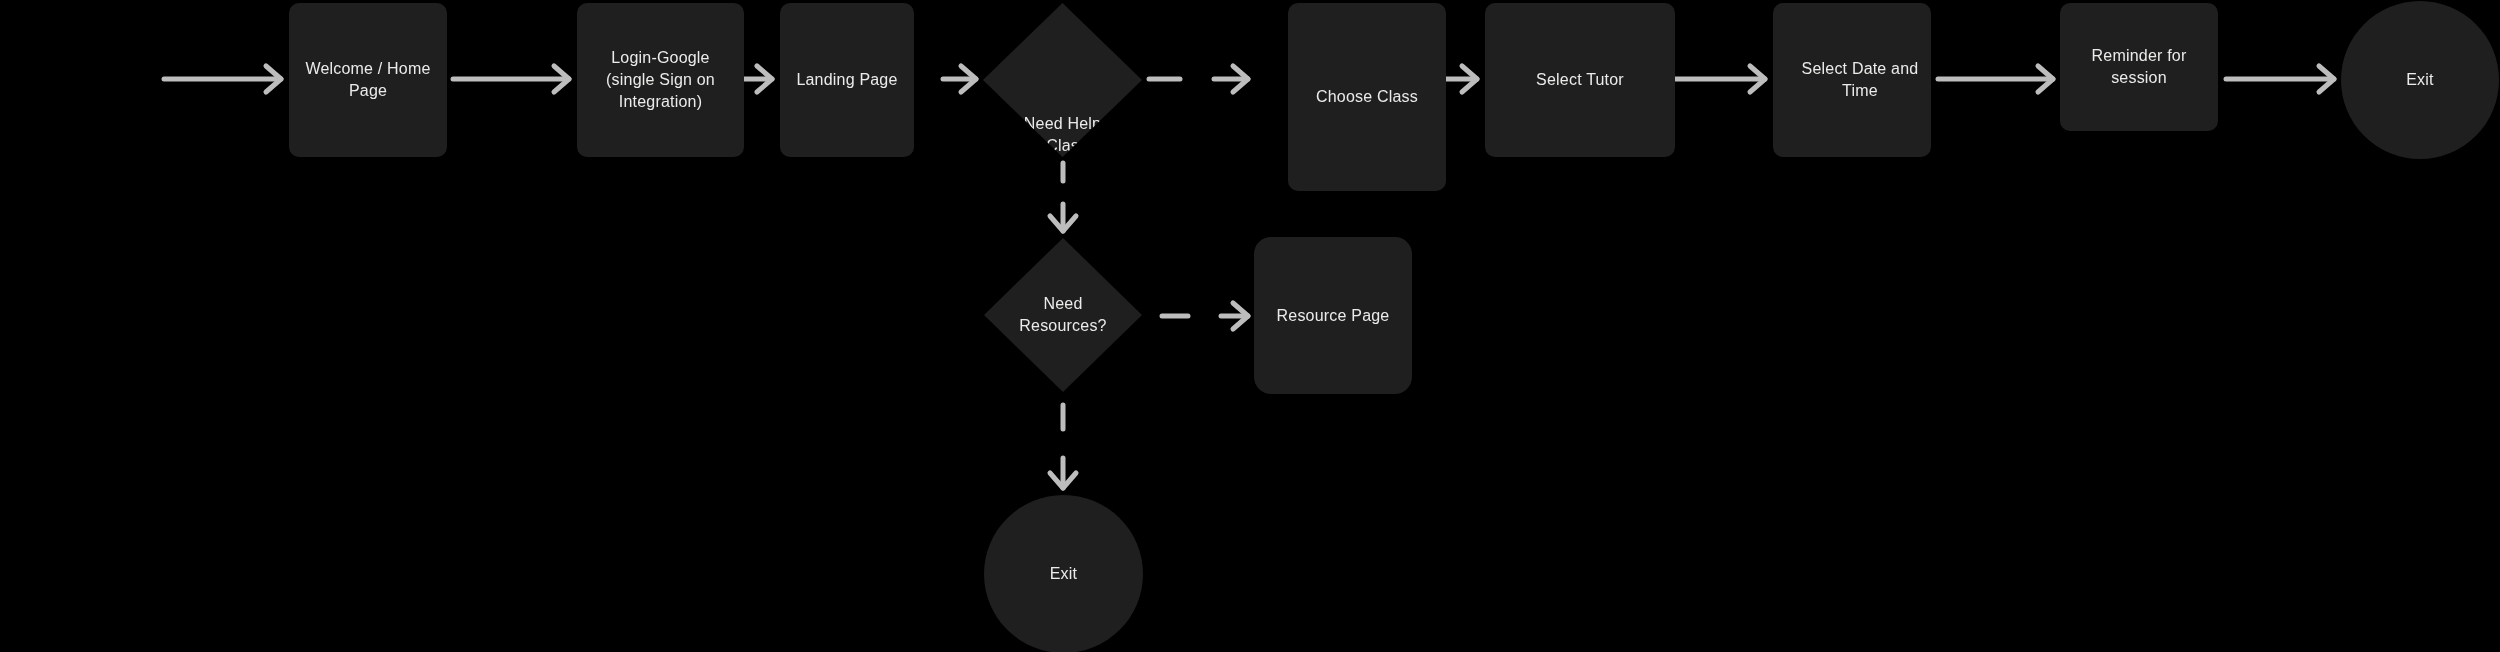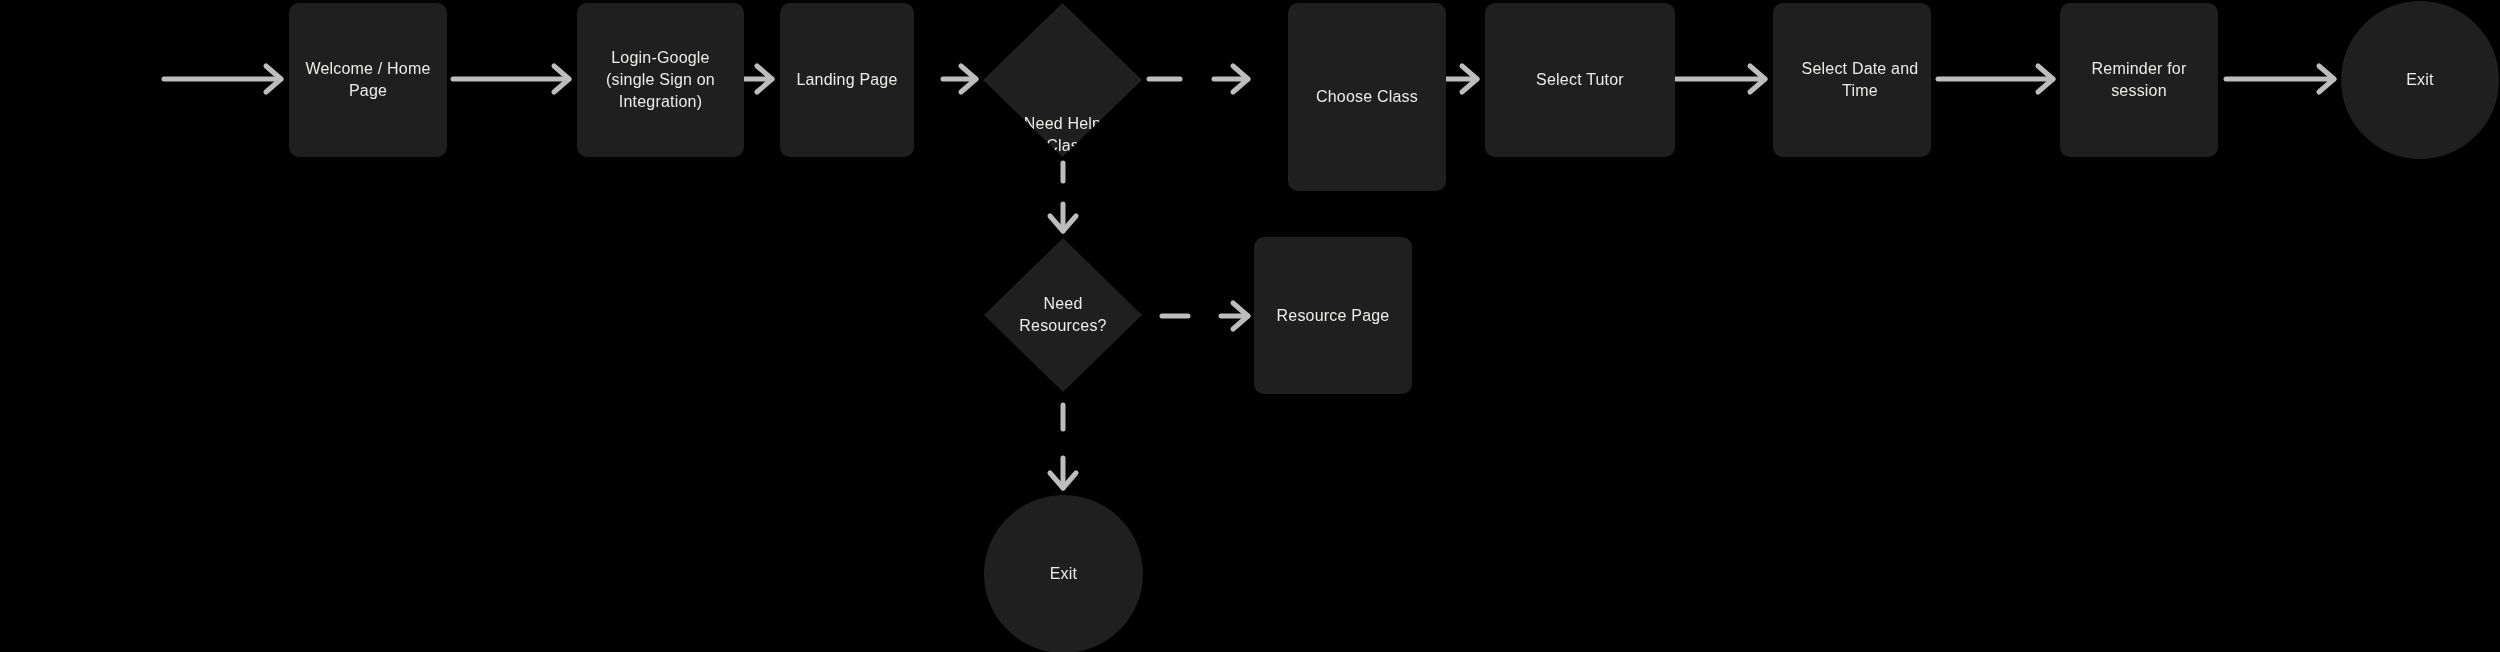--- a/index.html
+++ b/index.html
@@ -31,24 +31,24 @@
   }
   
   .n-entry{left:2px;top:2px;width:156px;height:156px;}
   .n-welcome{left:289px;top:3px;width:158px;height:154px;}
   .n-login{left:577px;top:3px;width:167px;height:154px;}
   .n-landing{left:780px;top:3px;width:134px;height:154px;}
   .n-need-help{left:983px;top:3px;width:159px;height:154px;align-items:flex-end;}
   .n-choose{left:1288px;top:3px;width:158px;height:188px;}
   .n-tutor{left:1485px;top:3px;width:190px;height:154px;}
   .n-date{left:1773px;top:3px;width:158px;height:154px;padding-left:16px;}
-  .n-reminder{left:2060px;top:3px;width:158px;height:154px;}
+  .n-reminder{left:2060px;top:3px;width:158px;height:128px;}
   .n-exit-main{left:2341px;top:1px;width:158px;height:158px;}
   .n-need-resources{left:984px;top:238px;width:158px;height:154px;}
-  .n-resource{left:1254px;top:237px;width:158px;height:157px;}
+  .n-resource{left:1254px;top:237px;width:158px;height:157px;border-radius:17px;}
   .n-exit-alt{left:984px;top:495px;width:159px;height:158px;}
 </style>
 </head>
 <body>
 
 <div class="canvas">
 
   <svg class="edge-layer" viewBox="0 0 2500 652" width="2500" height="652" xmlns="http://www.w3.org/2000/svg">
       <g stroke="#bdbdbd" stroke-width="5" stroke-linecap="round" stroke-linejoin="round" fill="none">
         <line x1="164" y1="79" x2="281" y2="79"></line>

